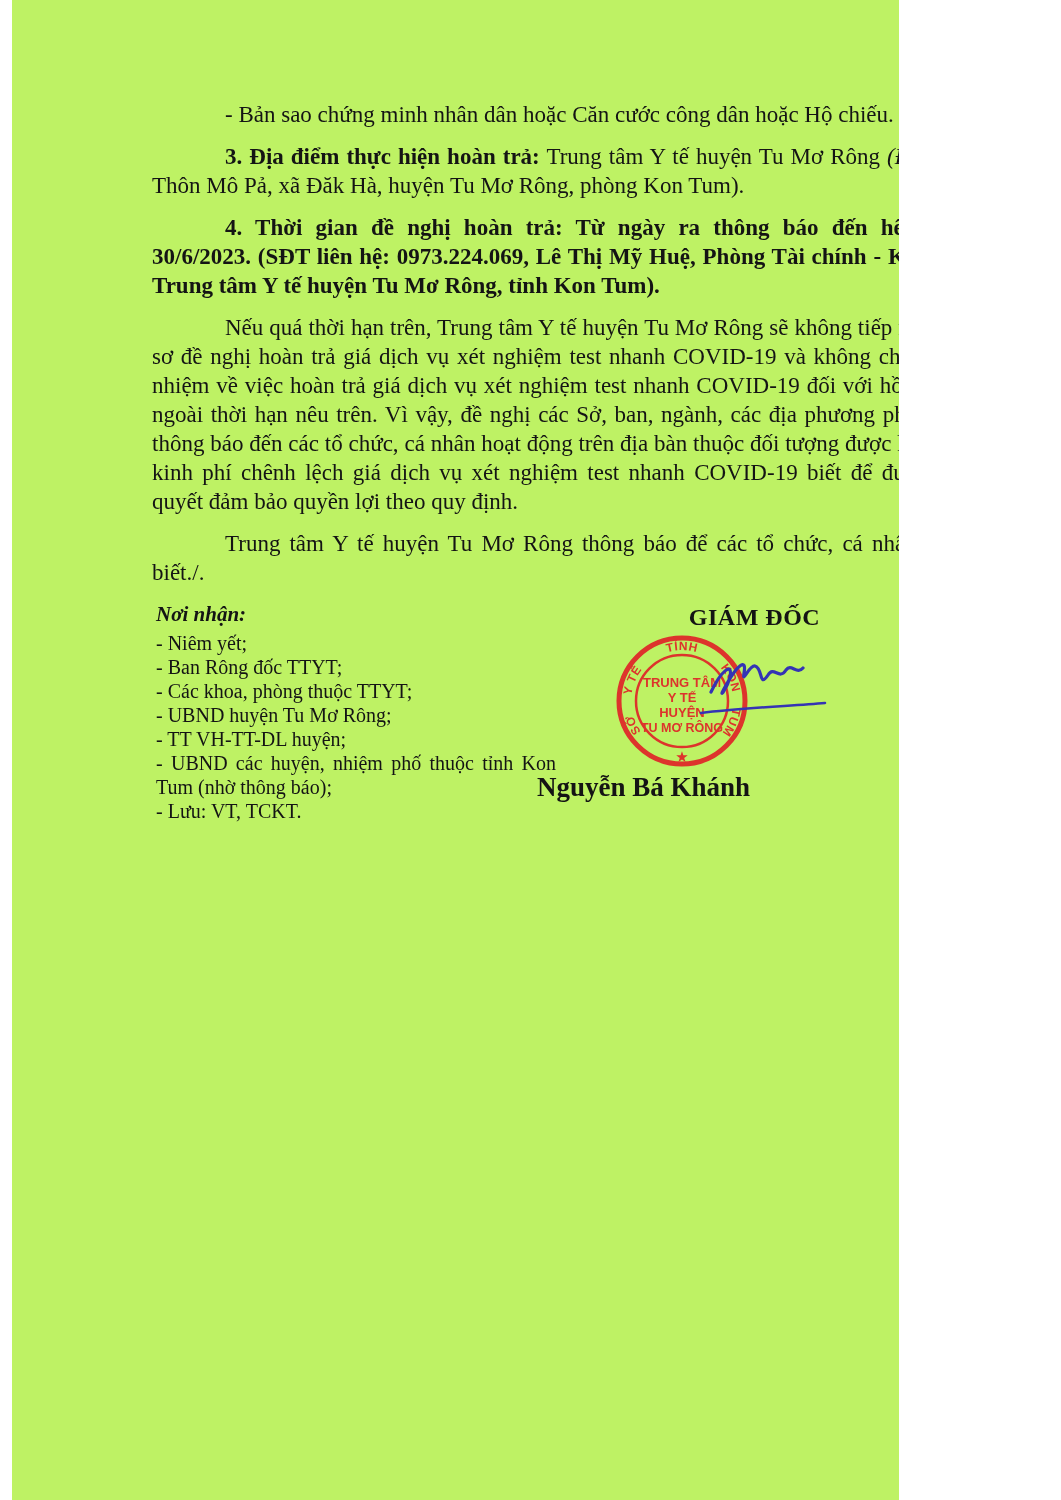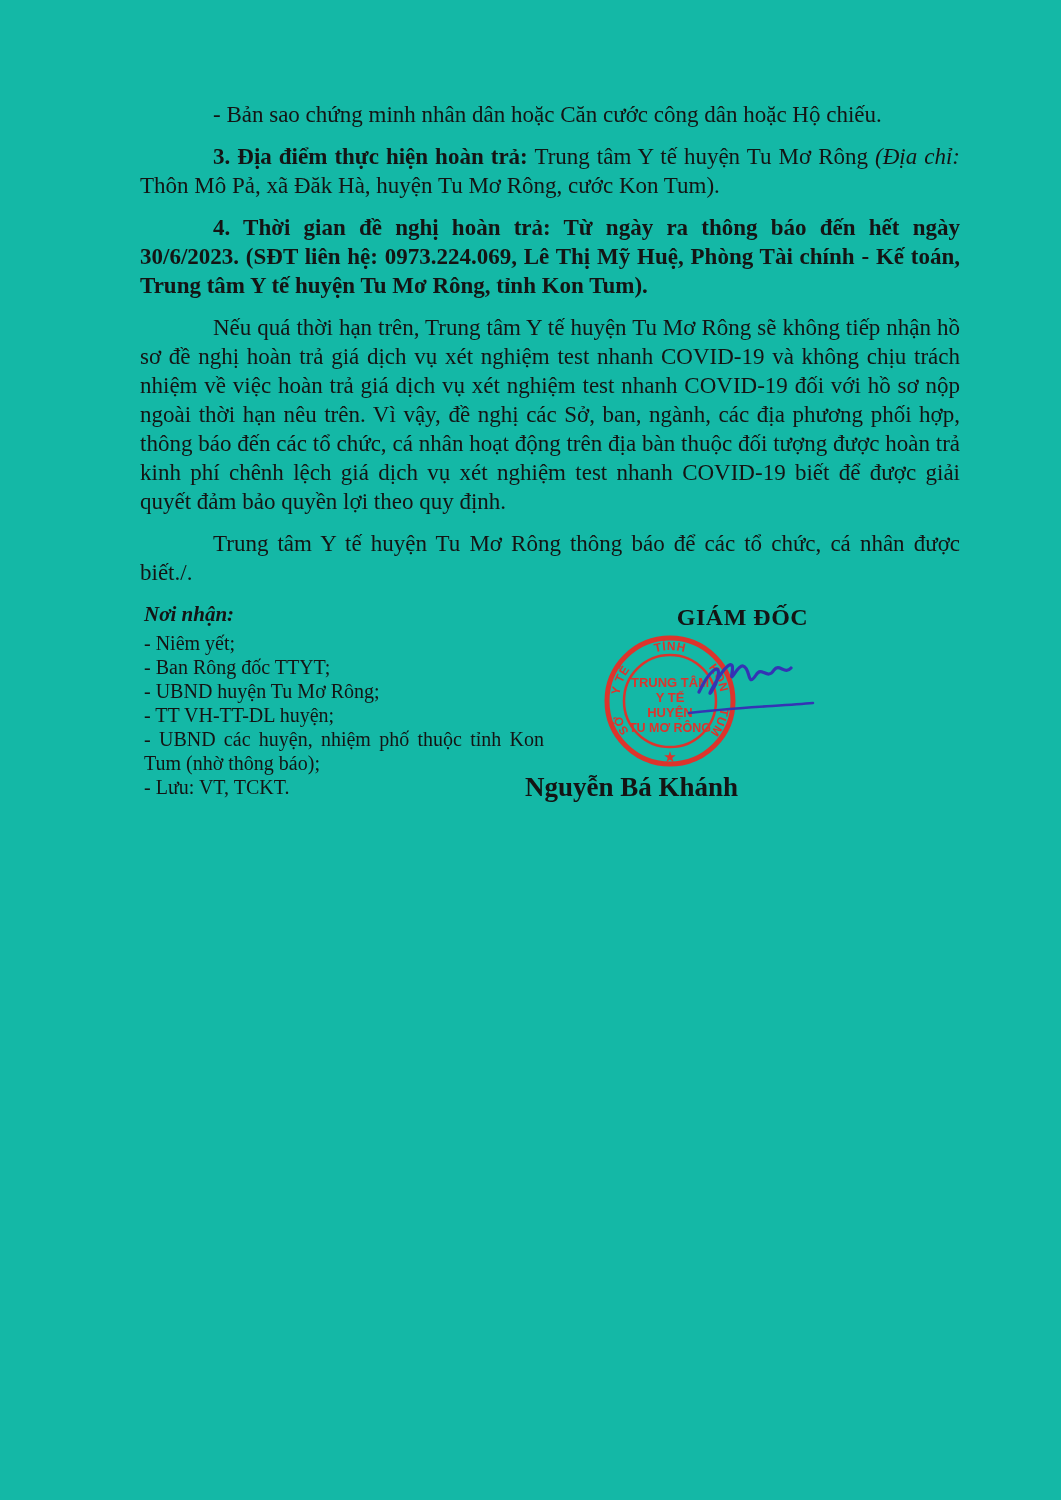--- a/index.html
+++ b/index.html
@@ -1,24 +1,25 @@
 <!DOCTYPE html>
 <html><head>
 <meta charset="utf-8">
 <style>
   * { margin: 0; padding: 0; box-sizing: border-box; }
   html, body { background: #ffffff; }
   .page {
     position: relative;
-    width: 1061px;
+    width: 887px;
     height: 1500px;
-    background: #14b8a6;
+    background: #bef264;
     font-family: "Liberation Serif", "DejaVu Serif", serif;
     color: #141414;
     overflow: hidden;
+    margin-left: 12px;
   }
   .content {
     position: absolute;
     left: 140px;
     top: 100px;
     width: 820px;
   }
   .content p {
     font-size: 23px;
     line-height: 29px;
@@ -90,34 +91,35 @@
   }
 </style>
 </head>
 <body>
 
 <div class="page">
   <div class="content">
 
     <p>- Bản sao chứng minh nhân dân hoặc Căn cước công dân hoặc Hộ chiếu.</p>
 
-    <p><span class="b">3. Địa điểm thực hiện hoàn trả:</span><span> Trung tâm Y tế huyện Tu Mơ Rông </span><span class="i">(Địa chỉ:</span><span> Thôn Mô Pả, xã Đăk Hà, huyện Tu Mơ Rông, cước Kon Tum).</span></p>
+    <p><span class="b">3. Địa điểm thực hiện hoàn trả:</span><span> Trung tâm Y tế huyện Tu Mơ Rông </span><span class="i">(Địa chỉ:</span><span> Thôn Mô Pả, xã Đăk Hà, huyện Tu Mơ Rông, phòng Kon Tum).</span></p>
 
     <p class="b">4. Thời gian đề nghị hoàn trả: Từ ngày ra thông báo đến hết ngày 30/6/2023. (SĐT liên hệ: 0973.224.069, Lê Thị Mỹ Huệ, Phòng Tài chính - Kế toán, Trung tâm Y tế huyện Tu Mơ Rông, tỉnh Kon Tum).</p>
 
     <p>Nếu quá thời hạn trên, Trung tâm Y tế huyện Tu Mơ Rông sẽ không tiếp nhận hồ sơ đề nghị hoàn trả giá dịch vụ xét nghiệm test nhanh COVID-19 và không chịu trách nhiệm về việc hoàn trả giá dịch vụ xét nghiệm test nhanh COVID-19 đối với hồ sơ nộp ngoài thời hạn nêu trên. Vì vậy, đề nghị các Sở, ban, ngành, các địa phương phối hợp, thông báo đến các tổ chức, cá nhân hoạt động trên địa bàn thuộc đối tượng được hoàn trả kinh phí chênh lệch giá dịch vụ xét nghiệm test nhanh COVID-19 biết để được giải quyết đảm bảo quyền lợi theo quy định.</p>
 
     <p>Trung tâm Y tế huyện Tu Mơ Rông thông báo để các tổ chức, cá nhân được biết./.</p>
 
     <div class="footer">
 
       <div class="recipients">
         <div class="recipients-heading">Nơi nhận:</div>
         <div class="recipient-item">- Niêm yết;</div>
         <div class="recipient-item">- Ban Rông đốc TTYT;</div>
+        <div class="recipient-item">- Các khoa, phòng thuộc TTYT;</div>
         <div class="recipient-item">- UBND huyện Tu Mơ Rông;</div>
         <div class="recipient-item">- TT VH-TT-DL huyện;</div>
         <div class="recipient-item">- UBND các huyện, nhiệm phố thuộc tỉnh Kon Tum (nhờ thông báo);</div>
         <div class="recipient-item">- Lưu: VT, TCKT.</div>
       </div>
 
       <div class="signature-block">
         <div class="signature-title">GIÁM ĐỐC</div>
 
         <svg class="stamp-svg" width="140" height="145" viewBox="0 0 140 145">

